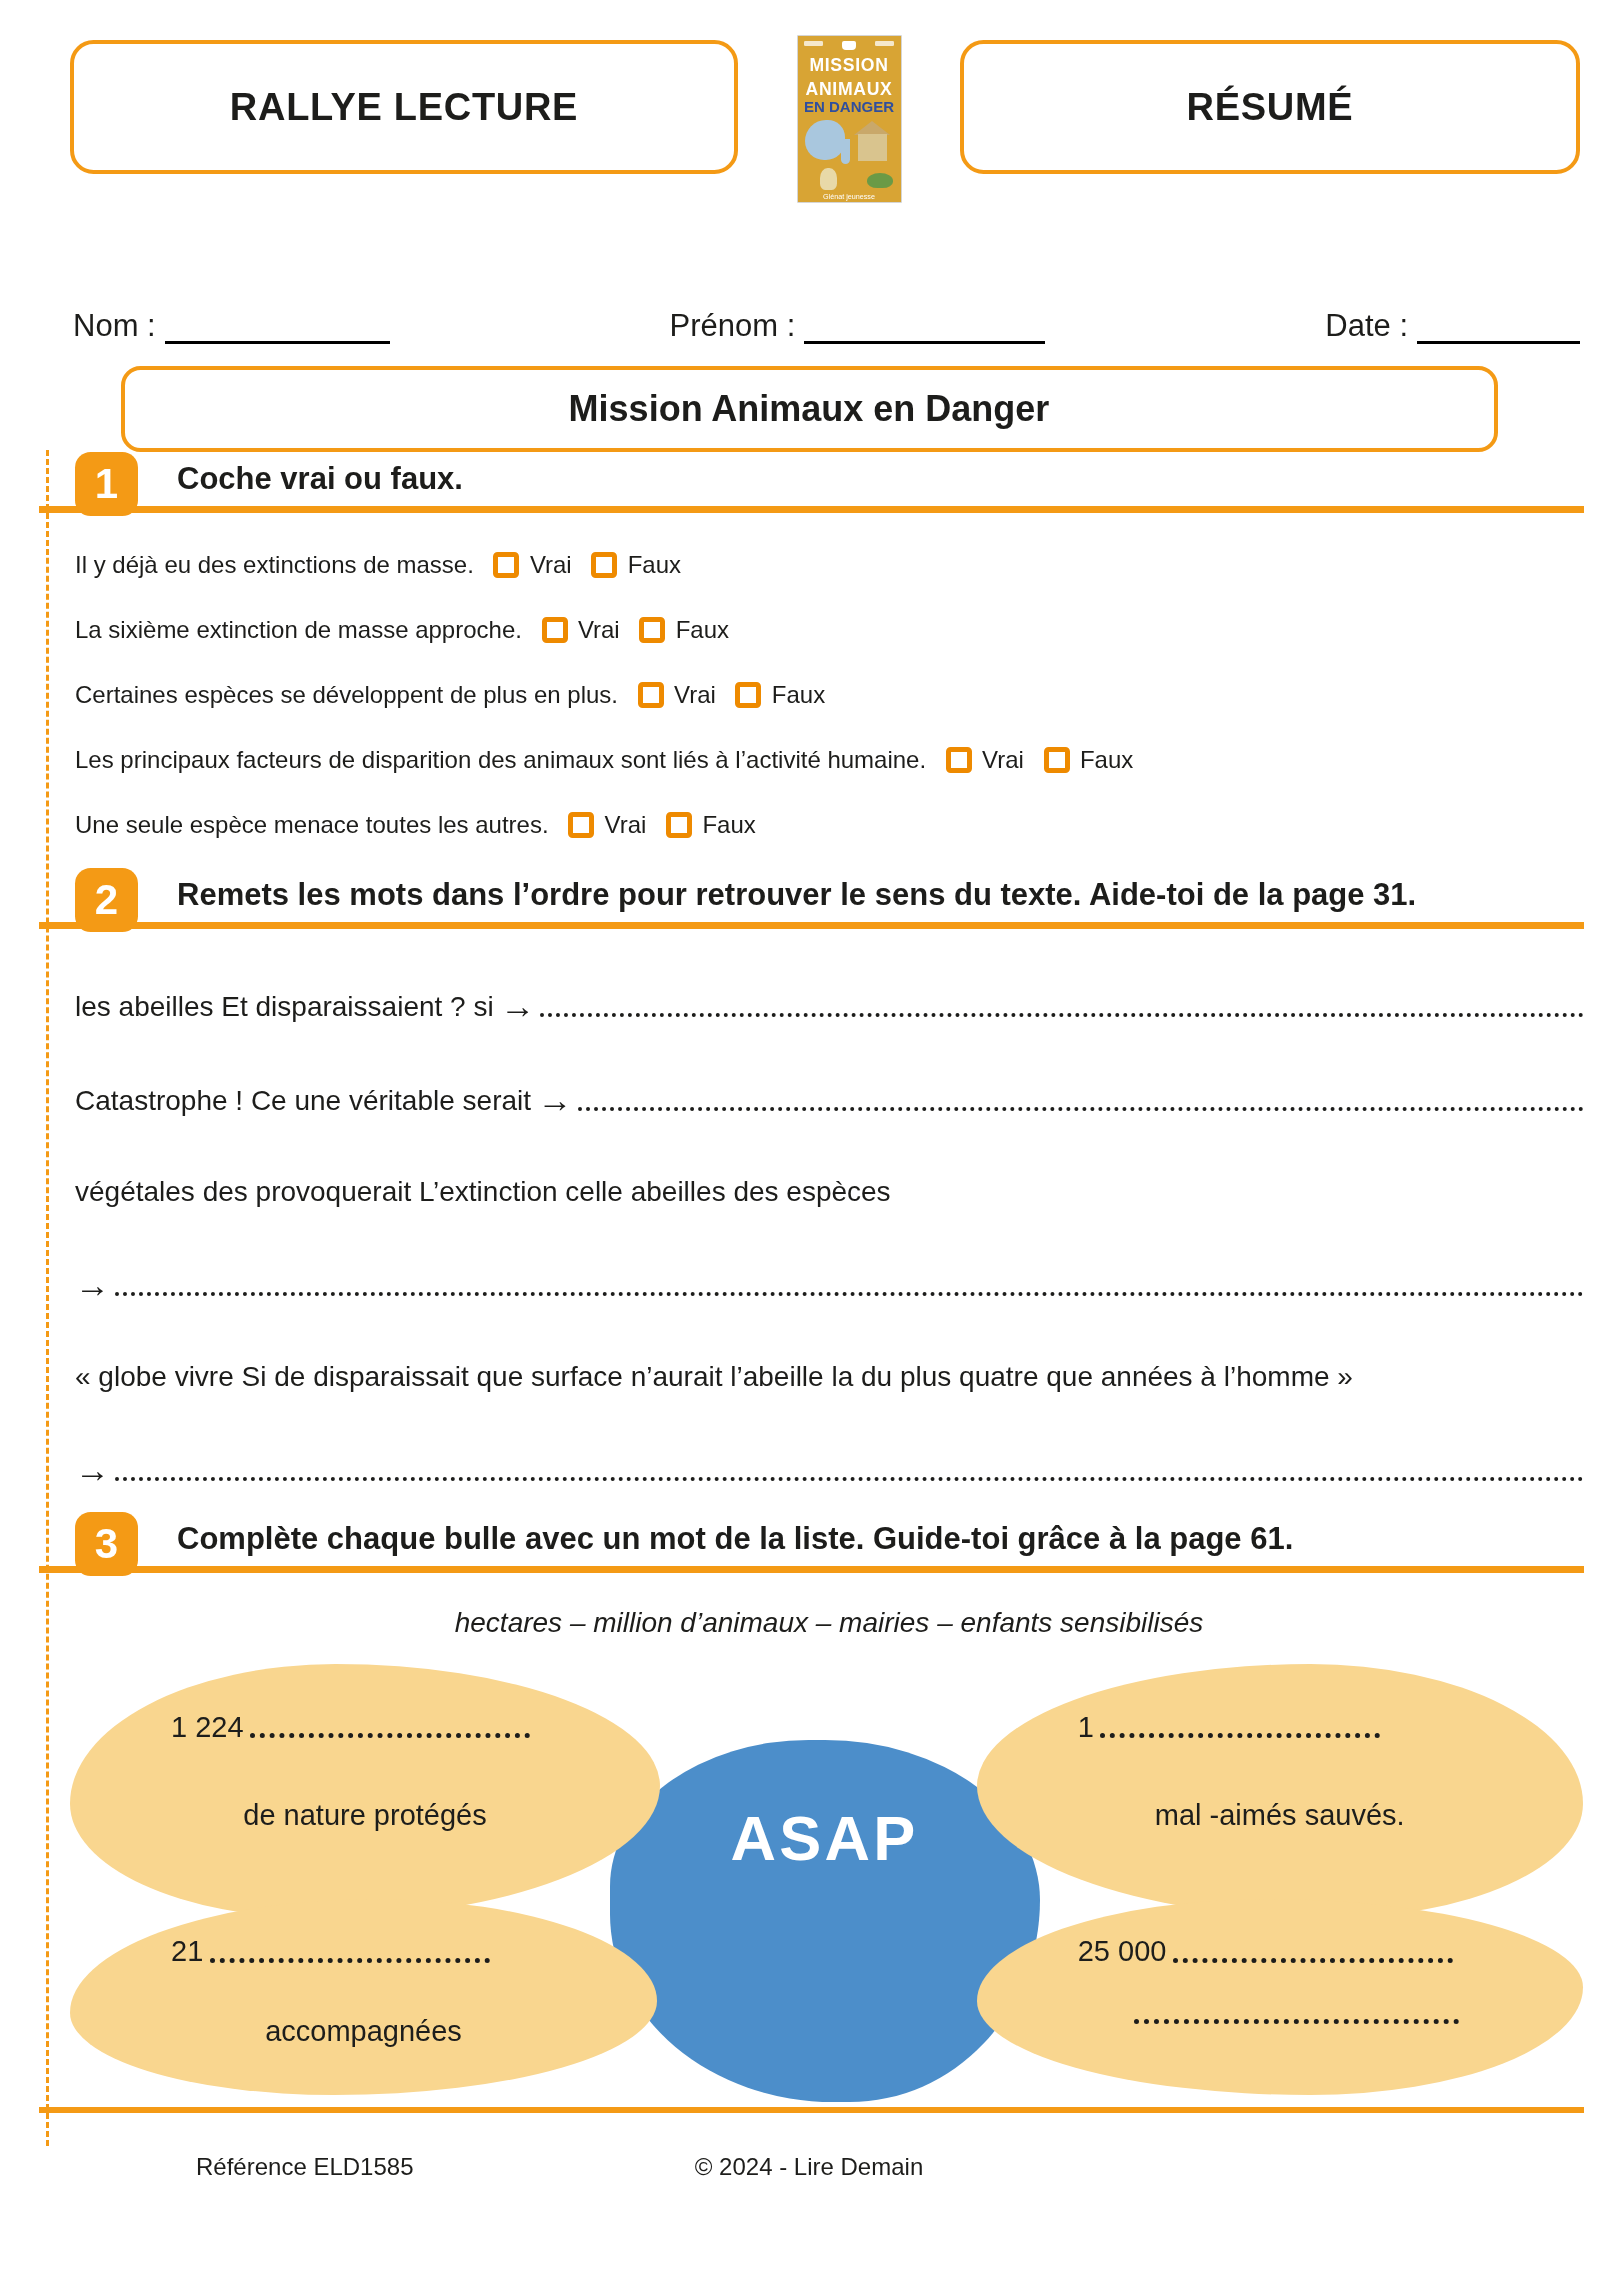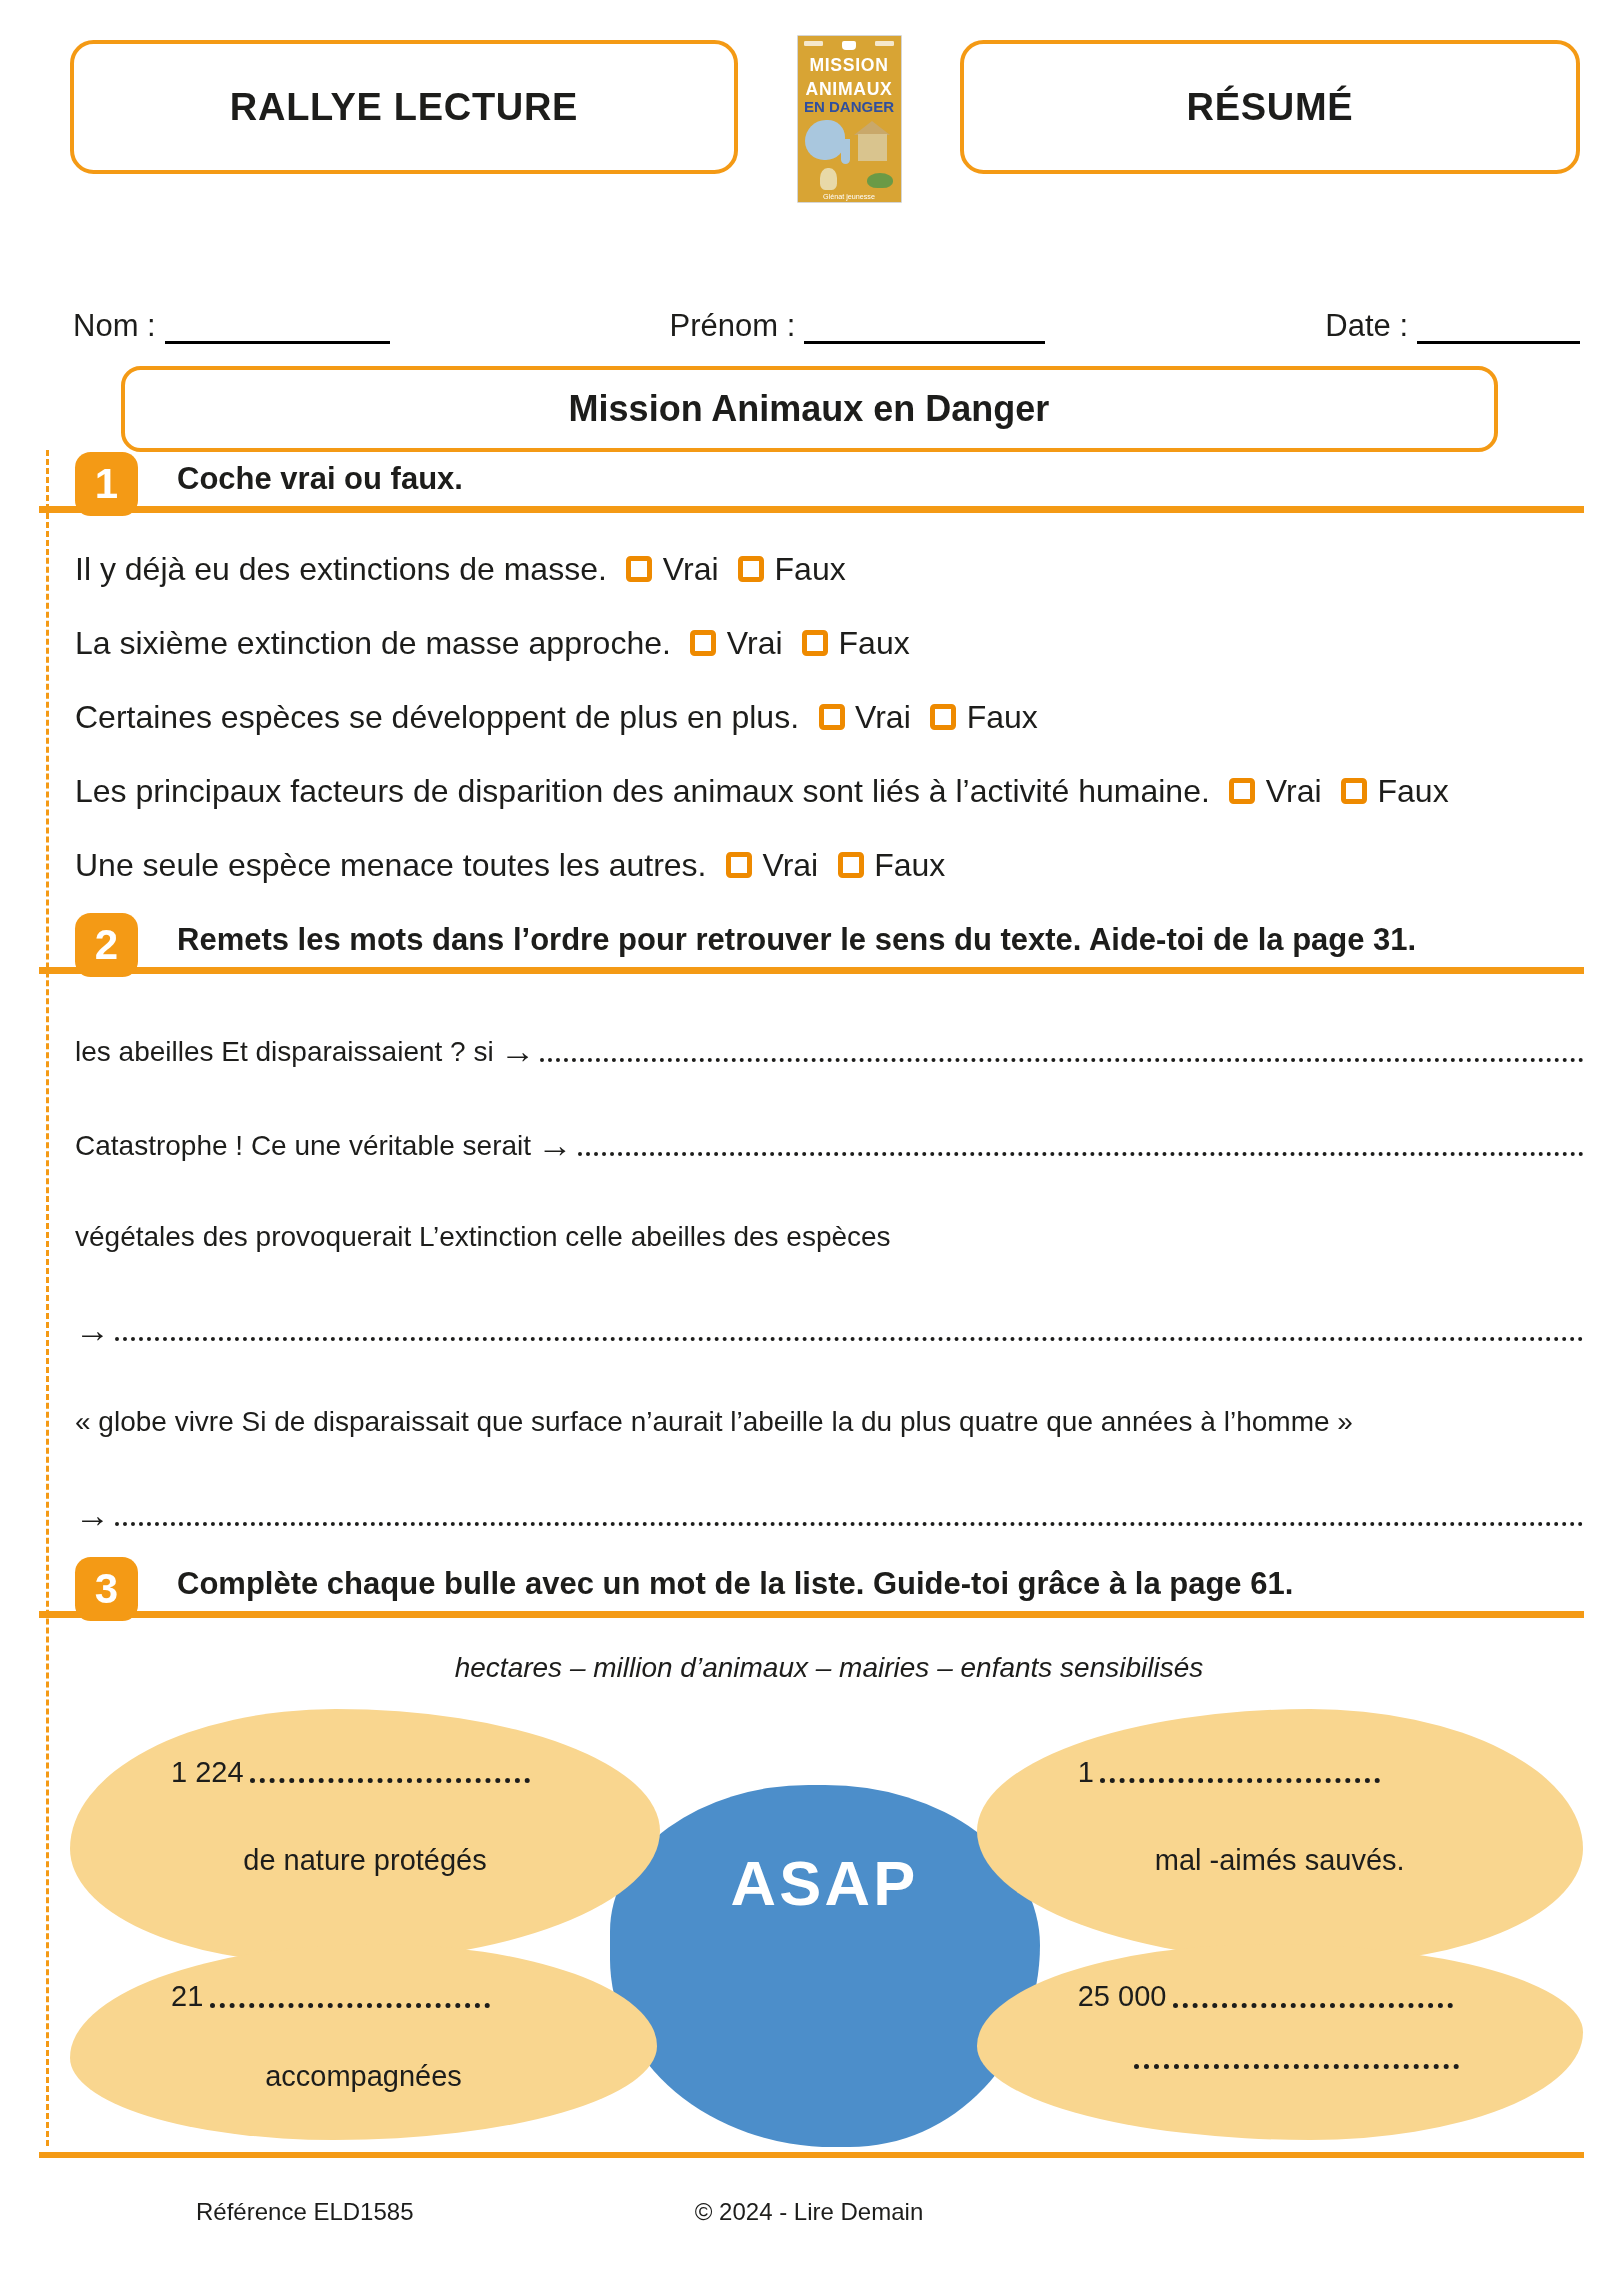--- a/index.html
+++ b/index.html
@@ -68,21 +68,21 @@
   .sec-head{position:relative;margin:7.8px 34px 0 39px;height:53px;
     border-bottom:7.2px solid var(--orange);}
   .sec-head.mt55{margin-top:36px;}
   .sec-head.mt50{margin-top:33px;}
   .sec-badge{position:absolute;left:36px;bottom:-9.8px;width:63px;height:64px;
     background:var(--orange);border-radius:15.7px;color:#fff;font-weight:bold;font-size:42px;
     display:flex;align-items:center;justify-content:center;}
   .sec-title{position:absolute;left:138px;bottom:9px;font-weight:bold;font-size:31px;white-space:nowrap;}
 
   
-  .tf-list{margin:38px 34px 0 75px;font-size:32px;}
+  .tf-list{margin:38px 34px 0 75px;font-size:24px;}
   .tf-row{display:flex;align-items:center;margin-bottom:37px;}
   .tf-text{white-space:nowrap;}
   .cb{width:26px;height:26px;border:5.2px solid var(--cb-orange);border-radius:4.6px;
     margin:0 10.4px 0 19.6px;flex:none;background:#fff;}
   .tf-label{white-space:nowrap;}
 
   
   .s2{margin:0 34px 0 75px;font-size:28px;}
   .s2-row{display:flex;align-items:flex-end;margin-top:59px;}
   .s2-prompt{white-space:nowrap;padding-right:6.5px;}

